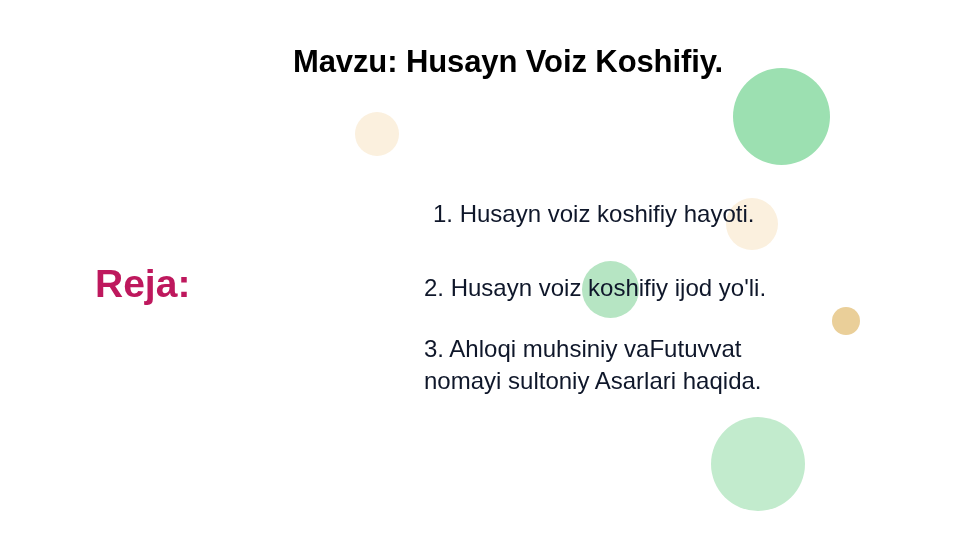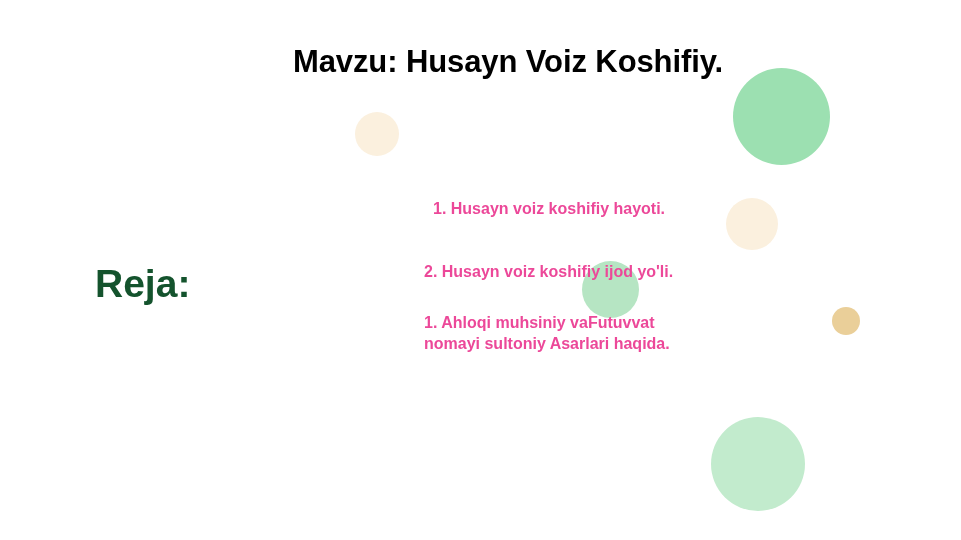--- a/index.html
+++ b/index.html
@@ -58,34 +58,34 @@
     letter-spacing: -0.1px;
     white-space: nowrap;
   }
 
   .reja-label {
     position: absolute;
     left: 95px;
     top: 262px;
     font-size: 39px;
     font-weight: bold;
-    color: #14532d;
+    color: #be185d;
     letter-spacing: 0px;
   }
 
   .plan-list {
     position: absolute;
     left: 424px;
     top: 198px;
     width: 470px;
   }
   .plan-item {
-    font-size: 16px;
-    font-weight: bold;
-    color: #ec4899;
+    font-size: 24px;
+    font-weight: normal;
+    color: #0f172a;
     line-height: 1.32;
     margin: 0 0 0 0;
   }
   .plan-item.item-1 {
     padding-left: 9px;
     margin-bottom: 42px;
   }
   .plan-item.item-2 {
     margin-bottom: 30px;
   }
@@ -109,18 +109,18 @@
 
   <div class="text-layer">
 
     <div class="slide-title">Mavzu: Husayn Voiz Koshifiy.</div>
 
     <div class="reja-label">Reja:</div>
 
     <div class="plan-list">
       <div class="plan-item item-1">1. Husayn voiz koshifiy hayoti.</div>
       <div class="plan-item item-2">2. Husayn voiz koshifiy ijod yo'li.</div>
-      <div class="plan-item item-3">1. Ahloqi muhsiniy vaFutuvvat
+      <div class="plan-item item-3">3. Ahloqi muhsiniy vaFutuvvat
 nomayi sultoniy Asarlari haqida.</div>
     </div>
 
   </div>
 </div>
 
 </body></html>

